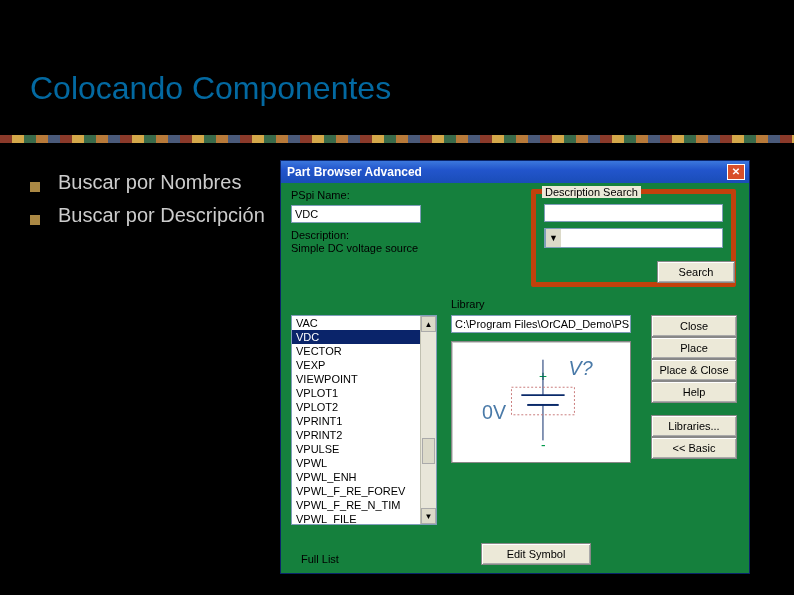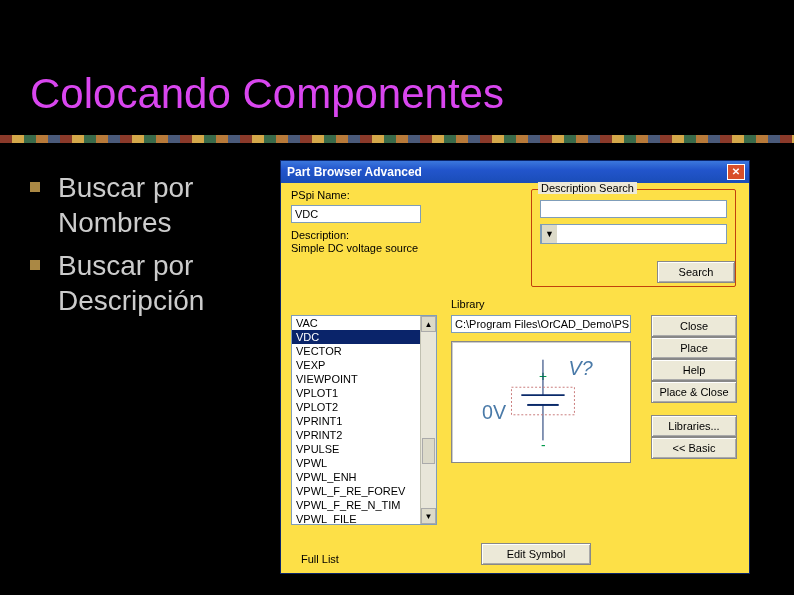--- a/index.html
+++ b/index.html
@@ -11,22 +11,22 @@
     position: relative;
     overflow: hidden;
   }
   .slide {
     width: 100%;
     height: 100%;
     position: relative;
   }
   .title {
     font-family: Arial, sans-serif;
-    font-size: 42px;
-    color: #d946ef;
+    font-size: 32px;
+    color: #0369a1;
     position: absolute;
     top: 70px;
     left: 30px;
     font-weight: normal;
   }
   .separator {
     position: absolute;
     top: 135px;
     left: 0;
     width: 100%;
@@ -48,32 +48,32 @@
   }
   .bullet .square {
     width: 10px;
     height: 10px;
     background: #aa8844;
     margin-top: 12px;
     margin-right: 18px;
     flex-shrink: 0;
   }
   .bullet .txt {
-    font-size: 28px;
+    font-size: 20px;
     color: #ccc;
     line-height: 1.25;
   }
 
   
   .dialog {
     position: absolute;
     top: 160px;
     left: 280px;
     width: 470px;
-    background: #fde047;
+    background: #15803d;
     border: 1px solid #0a246a;
     box-shadow: 2px 2px 6px rgba(0,0,0,0.5);
     font-family: Tahoma, Arial, sans-serif;
     font-size: 11px;
     color: #000;
   }
   .titlebar {
     display: flex;
     align-items: center;
     justify-content: space-between;
@@ -115,21 +115,21 @@
     font-size: 11px;
     padding: 1px 0;
   }
 
   .group-desc {
     position: absolute;
     top: 6px;
     left: 250px;
     width: 205px;
     height: 98px;
-    border: 1px solid #c2410c;
+    border: 5px solid #c2410c;
     border-radius: 2px;
   }
   .group-desc .legend {
     position: absolute;
     top: -8px; left: 6px;
     background: #ece9d8;
     padding: 0 3px;
     font-size: 11px;
   }
   .group-desc .inner {
@@ -371,22 +371,22 @@
           <line x1="70" y1="54" x2="114" y2="54" stroke="#0a2a6a" stroke-width="2"></line>
           <line x1="76" y1="64" x2="108" y2="64" stroke="#0a2a6a" stroke-width="2"></line>
           <line x1="92" y1="64" x2="92" y2="100" stroke="#0a2a6a" stroke-width="1"></line>
           <rect x="60" y="46" width="64" height="28" fill="none" stroke="#c97a7a" stroke-dasharray="2,2"></rect>
         </svg>
       </div>
 
       <div class="right-col">
         <div class="btn">Close</div>
         <div class="btn">Place</div>
+        <div class="btn">Place &amp; Close</div>
         <div class="btn">Help</div>
-        <div class="btn">Place &amp; Close</div>
         <div class="gap"></div>
         <div class="btn">Libraries...</div>
         <div class="btn">&lt;&lt; Basic</div>
       </div>
 
       <div class="lbl full-list-lbl">Full List</div>
       <div class="btn edit-symbol-btn" style="min-width:110px;">Edit Symbol</div>
     </div>
   </div>
 </div>

